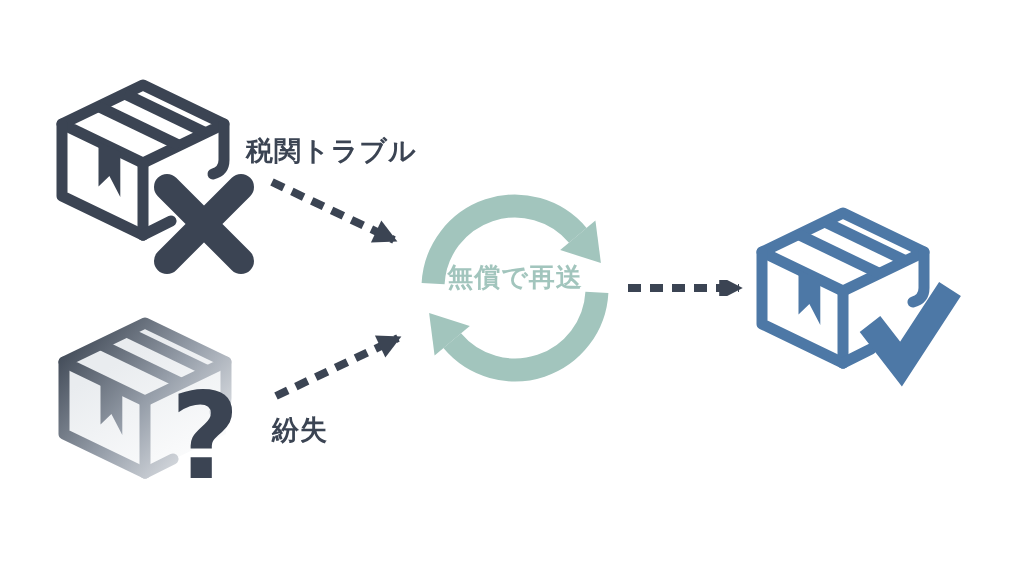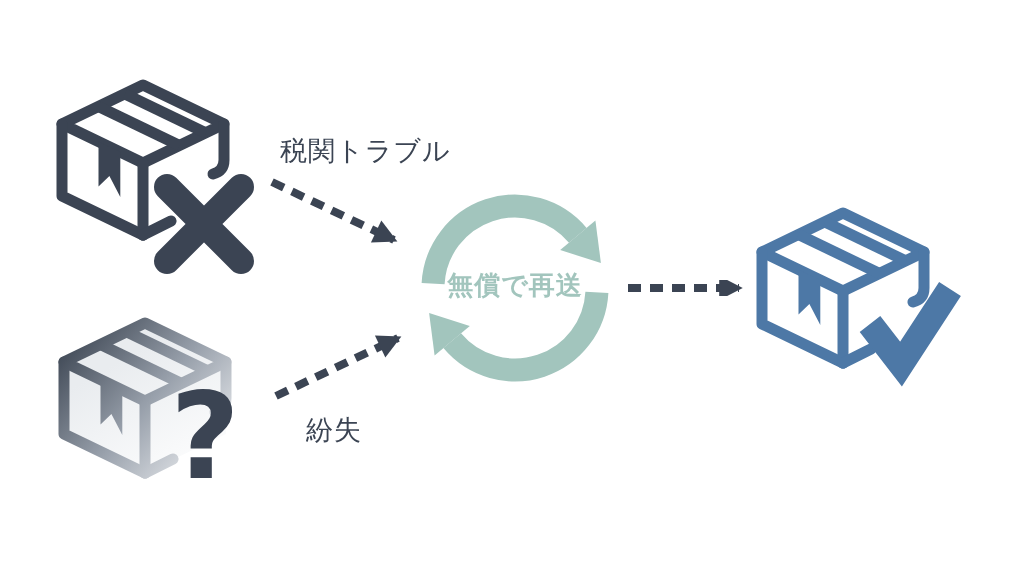--- a/index.html
+++ b/index.html
@@ -3,22 +3,22 @@
 <meta charset="utf-8">
 <style>
   html,body{margin:0;padding:0;background:#fff;}
   #canvas{
     position:relative;width:1024px;height:576px;overflow:hidden;
     background:var(--bg,#ffffff);
     font-family:"DejaVu Sans","Liberation Sans",sans-serif;
   }
   .abs{position:absolute;}
   .label{
-    position:absolute;font-weight:400;color:var(--dark,#3b4453);
-    font-size:27px;line-height:1.15;letter-spacing:1px;white-space:nowrap;margin-left:34px;
+    position:absolute;font-weight:700;color:var(--dark,#3b4453);
+    font-size:27px;line-height:1.15;letter-spacing:1px;white-space:nowrap;
   }
   .resend-label{
     position:absolute;font-weight:700;color:var(--teal,#a2c5bd);
     font-size:26px;line-height:1.2;letter-spacing:1px;text-align:center;white-space:nowrap;
   }
   .g1{stop-color:var(--fade_start,#3f4855);}
   .g2{stop-color:var(--fade_mid,#98a0ab);}
   .g3{stop-color:var(--fade_light,#dfe2e6);}
   .g4{stop-color:var(--fade_end,#eef0f2);}
   .f1{stop-color:var(--face_tint,#e9ecef);}
@@ -89,21 +89,21 @@
     <line x1="6" y1="68" x2="128" y2="10" stroke="var(--dark,#3b4453)" stroke-width="8" stroke-dasharray="13 9" marker-end="url(#ah)"></line>
   </svg>
 
   <svg class="abs" style="left:405px;top:178px" width="220" height="220" viewBox="-110 -110 220 220">
     <path d="M-81.9,-4.3 A82,82 0 0 1 62.8,-52.7" fill="none" stroke="var(--teal,#a2c5bd)" stroke-width="23"></path>
     <polygon points="85.9,-25.1 45.2,-37.9 80.4,-67.5" fill="var(--teal,#a2c5bd)"></polygon>
     <path d="M81.9,4.3 A82,82 0 0 1 -62.8,52.7" fill="none" stroke="var(--teal,#a2c5bd)" stroke-width="23"></path>
     <polygon points="-85.9,25.1 -45.2,37.9 -80.4,67.5" fill="var(--teal,#a2c5bd)"></polygon>
   </svg>
 
-  <div class="resend-label" style="left:425px;top:270px;width:180px">無償で再送</div>
+  <div class="resend-label" style="left:425px;top:262px;width:180px">無償で再送</div>
 
   <svg class="abs" style="left:622px;top:280px" width="130" height="16" viewBox="0 0 130 16">
     <line x1="6" y1="8" x2="117" y2="8" stroke="var(--dark,#3b4453)" stroke-width="8" stroke-dasharray="13 9" marker-end="url(#ah)"></line>
   </svg>
 
   <svg class="abs" style="left:738px;top:196px" width="250" height="230" viewBox="0 0 250 230">
     <use href="#box-faces" fill="#ffffff"></use>
     <use href="#box-lines" stroke="var(--blue,#4d78a6)"></use>
     <use href="#box-ribbon" fill="var(--blue,#4d78a6)"></use>
     <path d="M132,128 L163,168 L212,93" fill="none" stroke="var(--blue,#4d78a6)" stroke-width="26" stroke-linecap="butt" stroke-linejoin="miter"></path>

